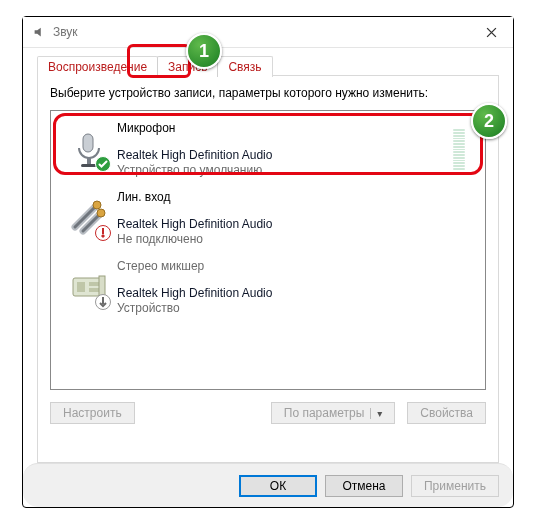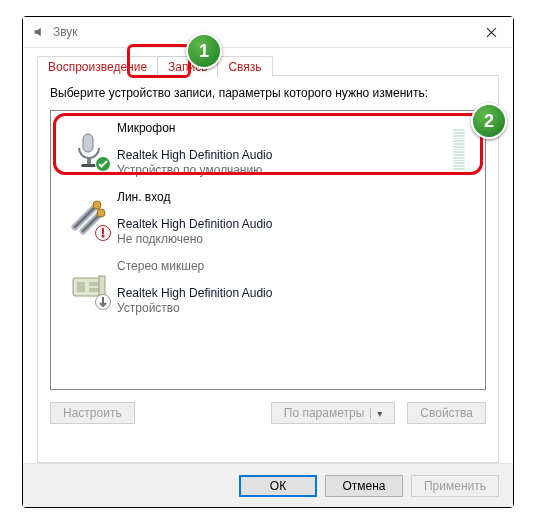--- a/index.html
+++ b/index.html
@@ -167,20 +167,21 @@
     left: 0; right: 0; bottom: 0;
     height: 44px;
     border-top: 1px solid #e0e0e0;
     background: #f0f0f0;
     display: flex;
     align-items: center;
     justify-content: flex-end;
     padding: 0 14px;
     gap: 8px;
     box-sizing: border-box;
+    border-radius: 15px;
   }
   button.win.primary {
     border: 2px solid #0078d7;
     background: #e1e1e1;
     padding: 2px 12px;
   }
 
   
   .hl-tab {
     position: absolute;

